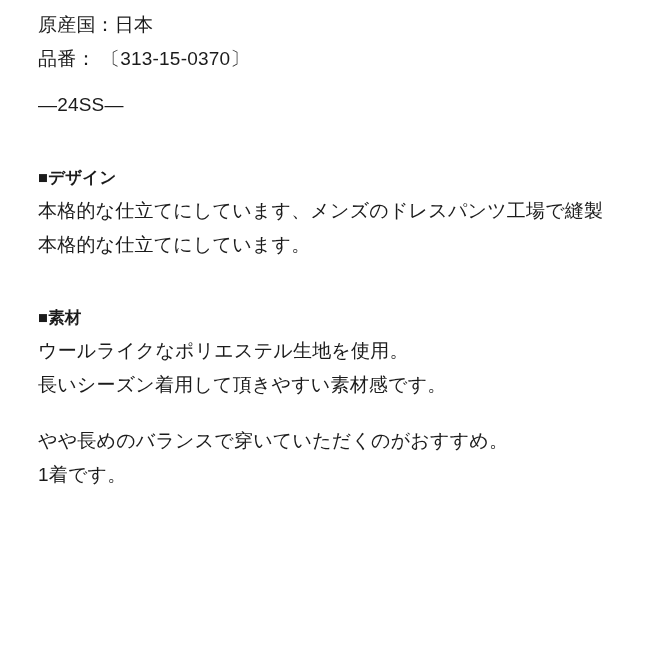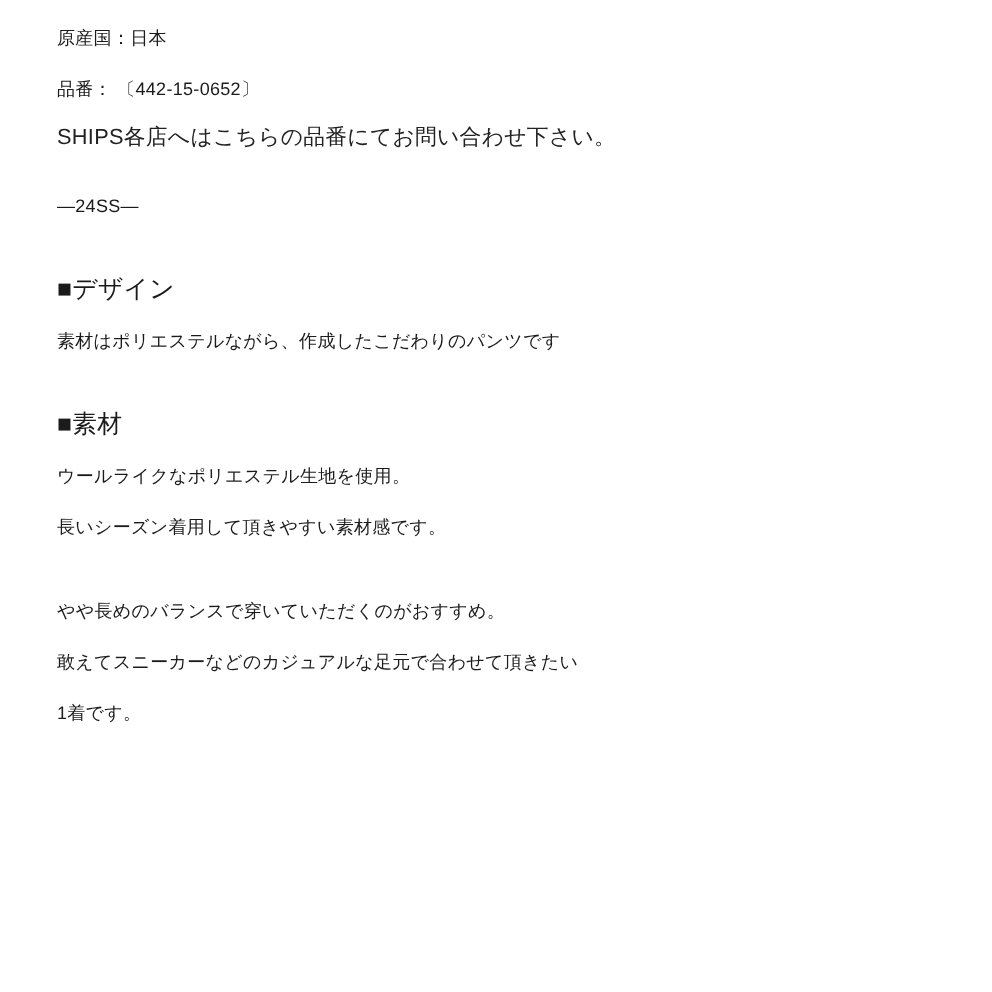--- a/index.html
+++ b/index.html
@@ -15,71 +15,71 @@
     color: #1a1a1a;
   }
   .page {
     position: relative;
     width: 661px;
     height: 661px;
     box-sizing: border-box;
     padding: 8px 34px 0 38px;
   }
   .line {
-    font-size: 12px;
+    font-size: 19px;
     line-height: 34px;
     letter-spacing: 0.2px;
     white-space: pre-wrap;
     color: #1b1b1b;
   }
   .line.small {
     font-size: 14.5px;
     line-height: 32px;
     color: #222;
   }
   .line.heading {
     font-size: 16.5px;
     line-height: 34px;
-    font-weight: 400;
+    font-weight: 700;
+    margin-top: 16px;
   }
   .spacer-sm { height: 12px; }
   .spacer-md { height: 22px; }
   .block { margin: 0; padding: 0; }
 </style>
 </head>
 <body>
 
 <div class="page">
 
   <div class="block">
     <div class="line">原産国：日本</div>
-    <div class="line">品番： 〔442-15-0652〕</div>
-    <div class="line small">SHIPS各店へはこちらの品番にてお問い合わせ下さい。</div>
+    <div class="line">品番： 〔313-15-0370〕</div>
   </div>
 
   <div class="spacer-sm"></div>
 
   <div class="line">―24SS―</div>
 
   <div class="spacer-md"></div>
 
   <div class="block">
     <div class="line heading">■デザイン</div>
-    <div class="line">素材はポリエステルながら、作成したこだわりのパンツです</div>
+    <div class="line">本格的な仕立てにしています、メンズのドレスパンツ工場で縫製</div>
+    <div class="line">本格的な仕立てにしています。</div>
   </div>
 
   <div class="spacer-md"></div>
 
   <div class="block">
     <div class="line heading">■素材</div>
     <div class="line">ウールライクなポリエステル生地を使用。</div>
     <div class="line">長いシーズン着用して頂きやすい素材感です。</div>
   </div>
 
   <div class="spacer-md"></div>
 
   <div class="block">
     <div class="line">やや長めのバランスで穿いていただくのがおすすめ。</div>
-    <div class="line">敢えてスニーカーなどのカジュアルな足元で合わせて頂きたい</div>
     <div class="line">1着です。</div>
   </div>
 
 </div>
 
 </body></html>

